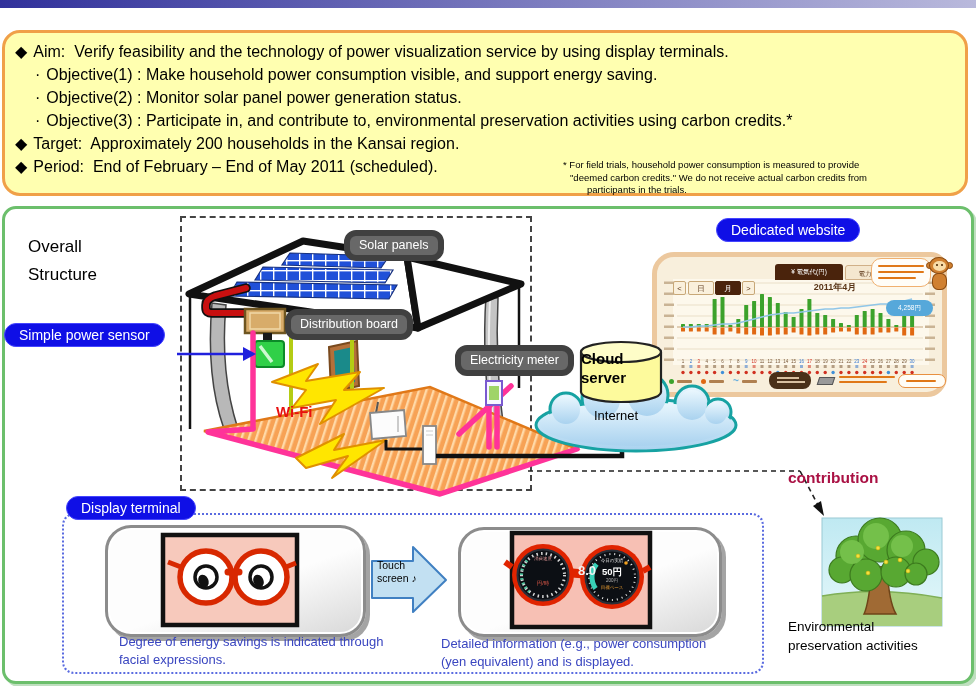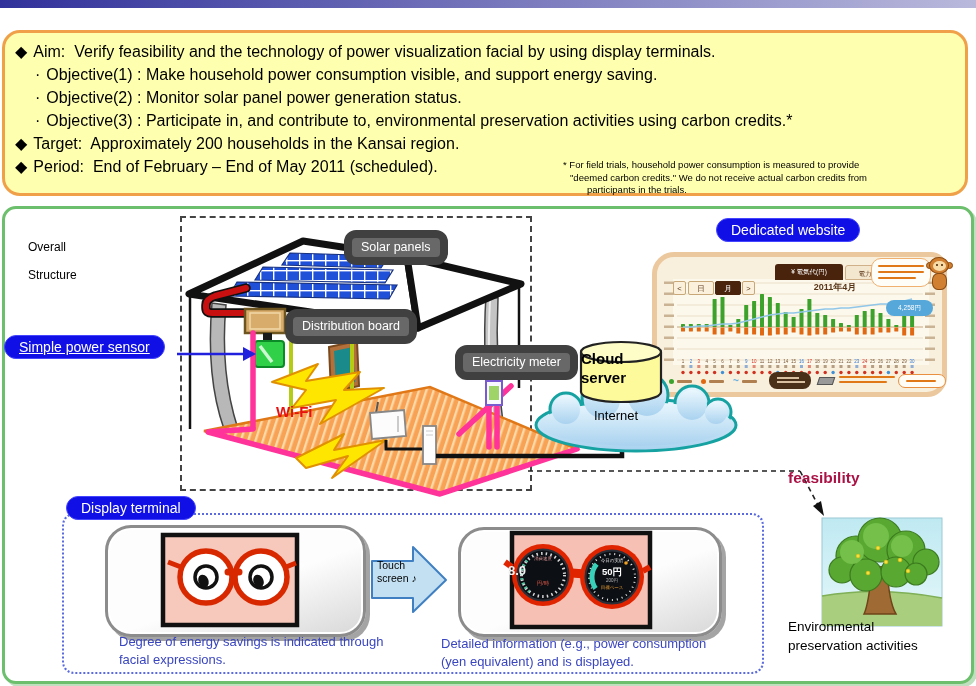--- a/index.html
+++ b/index.html
@@ -15,29 +15,29 @@
   .iline{font-size:16px;line-height:23px;color:#000;padding-left:10px;white-space:pre;}
   .iline.ind{padding-left:30px;}
   .iline .b{margin-right:6px;}
   .foot{position:absolute;left:558px;top:126px;width:405px;
         font-size:9.5px;line-height:12.5px;color:#000;}
   .foot .f2{padding-left:7px;} .foot .f3{padding-left:24px;}
   
   .gpanel{position:absolute;left:2px;top:206px;width:966px;height:472px;
           background:#fff;border:3px solid #6CBF6C;border-radius:14px;
           box-shadow:3px 3px 0 #BFDFBF;z-index:0;}
-  .t-overall{position:absolute;left:28px;top:233px;font-size:12px;line-height:28px;
+  .t-overall{position:absolute;left:28px;top:233px;font-size:17px;line-height:28px;
              color:#000;z-index:10;}
   
   .housebox{position:absolute;left:180px;top:216px;width:348px;height:271px;
             border:2px dashed #444;z-index:1;}
   .termbox{position:absolute;left:62px;top:513px;width:698px;height:157px;
            border:2px dotted #5A6BE0;border-radius:12px;z-index:1;}
   
-  .pill-gray{position:absolute;background:#686868;color:#fff;border:8px solid #404040;
+  .pill-gray{position:absolute;background:#686868;color:#fff;border:6px solid #404040;
              border-radius:12px;font-size:12.5px;line-height:17px;padding:1px 9px;
              white-space:nowrap;z-index:10;}
   .pill-blue{position:absolute;background:#0F0FE6;color:#fff;border:1px solid #4545FF;
              border-radius:13px;font-size:14px;line-height:20px;padding:1px 14px;
              white-space:nowrap;z-index:10;}
   .wifi{position:absolute;left:276px;top:403px;color:#E81010;font-weight:bold;
         font-size:15px;z-index:10;}
   .lbl{position:absolute;z-index:10;color:#000;}
   .ctr{text-align:left;}
   .cloudlbl{left:581px;top:349px;width:80px;font-size:15px;font-weight:bold;line-height:19px;}
@@ -97,21 +97,21 @@
   .m-body{left:6px;top:16px;width:15px;height:17px;background:#D08030;border:1.5px solid #8A4A10;border-radius:40%;}
   svg.art{position:absolute;left:0;top:0;z-index:5;pointer-events:none;}
 </style>
 </head>
 <body>
 
 <div class="stage">
   <div class="topbar"></div>
 
   <div class="ybox">
-    <div class="iline"><span class="b">◆</span><span>Aim:  Verify feasibility and the technology of power visualization facial by using display terminals.</span></div>
+    <div class="iline"><span class="b">◆</span><span>Aim:  Verify feasibility and the technology of power visualization service by using display terminals.</span></div>
     <div class="iline ind"><span class="b">·</span><span>Objective(1) : Make household power consumption visible, and support energy saving.</span></div>
     <div class="iline ind"><span class="b">·</span><span>Objective(2) : Monitor solar panel power generation status.</span></div>
     <div class="iline ind"><span class="b">·</span><span>Objective(3) : Participate in, and contribute to, environmental preservation activities using carbon credits.*</span></div>
     <div class="iline"><span class="b">◆</span><span>Target:  Approximately 200 households in the Kansai region.</span></div>
     <div class="iline"><span class="b">◆</span><span>Period:  End of February – End of May 2011 (scheduled).</span></div>
     <div class="foot">
       <div>* For field trials, household power consumption is measured to provide</div>
       <div class="f2">"deemed carbon credits."  We do not receive actual carbon credits from</div>
       <div class="f3">participants in the trials.</div>
     </div>
@@ -548,33 +548,33 @@
       <path d="M529.2,591.5 A21.5,21.5 0 0 1 529.2,558.5" fill="none" stroke="#50C8A0" stroke-width="3.2" stroke-dasharray="1.5,3.2"></path>
       <circle cx="612" cy="577" r="23" fill="none" stroke="#E8E8E8" stroke-width="2" stroke-dasharray="1,4"></circle>
       <path d="M595.6,588.5 A20,20 0 0 1 596.7,564.1" fill="none" stroke="#38D0B8" stroke-width="5"></path>
       <circle cx="626" cy="563" r="1.8" fill="#F0A020"></circle>
     </g>
   </svg>
 
   <div class="pill-gray" style="left:344px;top:230px;">Solar panels</div>
   <div class="pill-gray" style="left:285px;top:309px;">Distribution board</div>
   <div class="pill-gray" style="left:455px;top:345px;">Electricity meter</div>
-  <div class="pill-blue" style="left:4px;top:335px;text-decoration:underline;">Simple power sensor</div>
+  <div class="pill-blue" style="left:4px;top:323px;">Simple power sensor</div>
   <div class="pill-blue" style="left:716px;top:218px;">Dedicated website</div>
   <div class="pill-blue" style="left:66px;top:496px;">Display terminal</div>
   <div class="wifi">Wi-Fi</div>
 
   <div class="lbl ctr cloudlbl">
     <div>Cloud</div>
     <div>server</div>
   </div>
   <div class="lbl ctr netlbl">Internet</div>
 
   <div class="lbl ctr partlbl">
-    <div>feasibility</div>
+    <div>contribution</div>
   </div>
   <div class="lbl ctr envlbl">
     <div>Environmental</div>
     <div>preservation activities</div>
   </div>
 
   <div class="cap" style="left:119px;top:633px;width:330px;">
     <div>Degree of energy savings is indicated through</div>
     <div>facial expressions.</div>
   </div>
@@ -582,19 +582,19 @@
     <div>Detailed information (e.g., power consumption</div>
     <div> (yen equivalent) and is displayed.</div>
   </div>
 
   <div class="touchlbl">
     <div>Touch</div>
     <div>screen ♪</div>
   </div>
 
   <div class="gtxt" style="left:517px;top:556px;font-size:4.5px;color:#D89090;">消費速度</div>
-  <div class="gtxt" style="left:491px;top:563px;font-size:13px;font-weight:bold;color:#F2F2F2;">8.0</div>
+  <div class="gtxt" style="left:517px;top:563px;font-size:13px;font-weight:bold;color:#F2F2F2;padding-left:44px;">8.0</div>
   <div class="gtxt" style="left:517px;top:580px;font-size:5.5px;color:#E05848;">円/時</div>
   <div class="gtxt" style="left:586px;top:558px;font-size:4.5px;color:#E8E8E8;">今日の実績</div>
   <div class="gtxt" style="left:586px;top:566px;font-size:9.5px;font-weight:bold;color:#FFF;">50円</div>
   <div class="gtxt" style="left:586px;top:578px;font-size:4.5px;color:#B8B8B8;">200円</div>
   <div class="gtxt" style="left:586px;top:585px;font-size:4.5px;color:#F0A030;">目標ペース</div>
 </div>
 
 </body></html>

